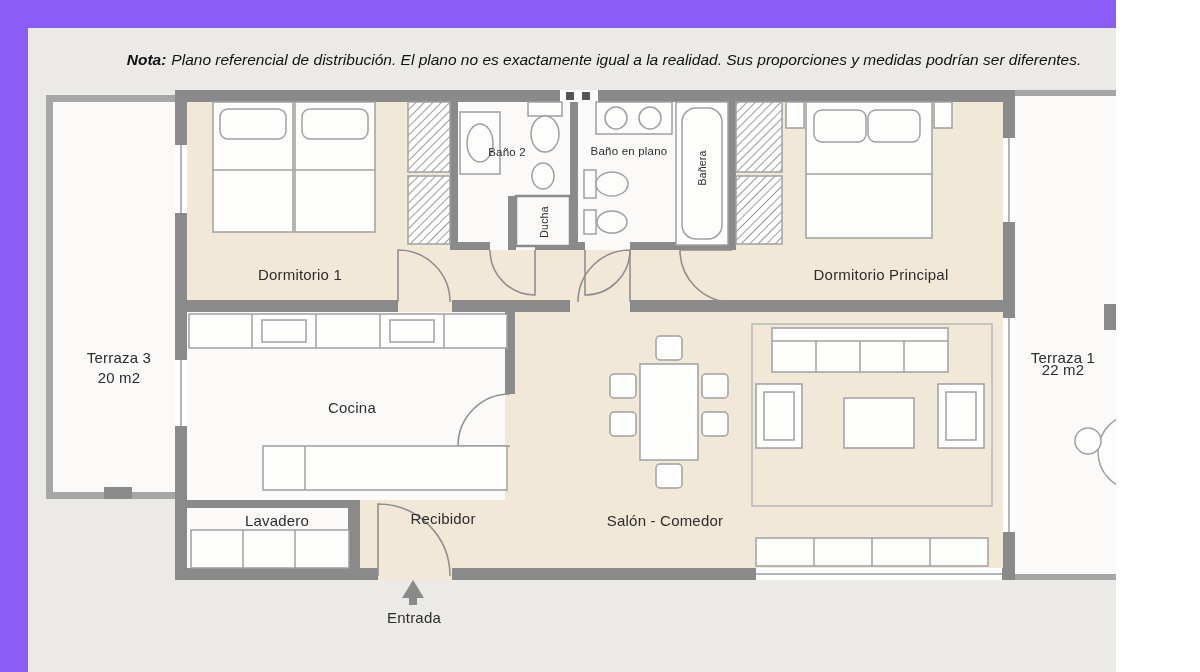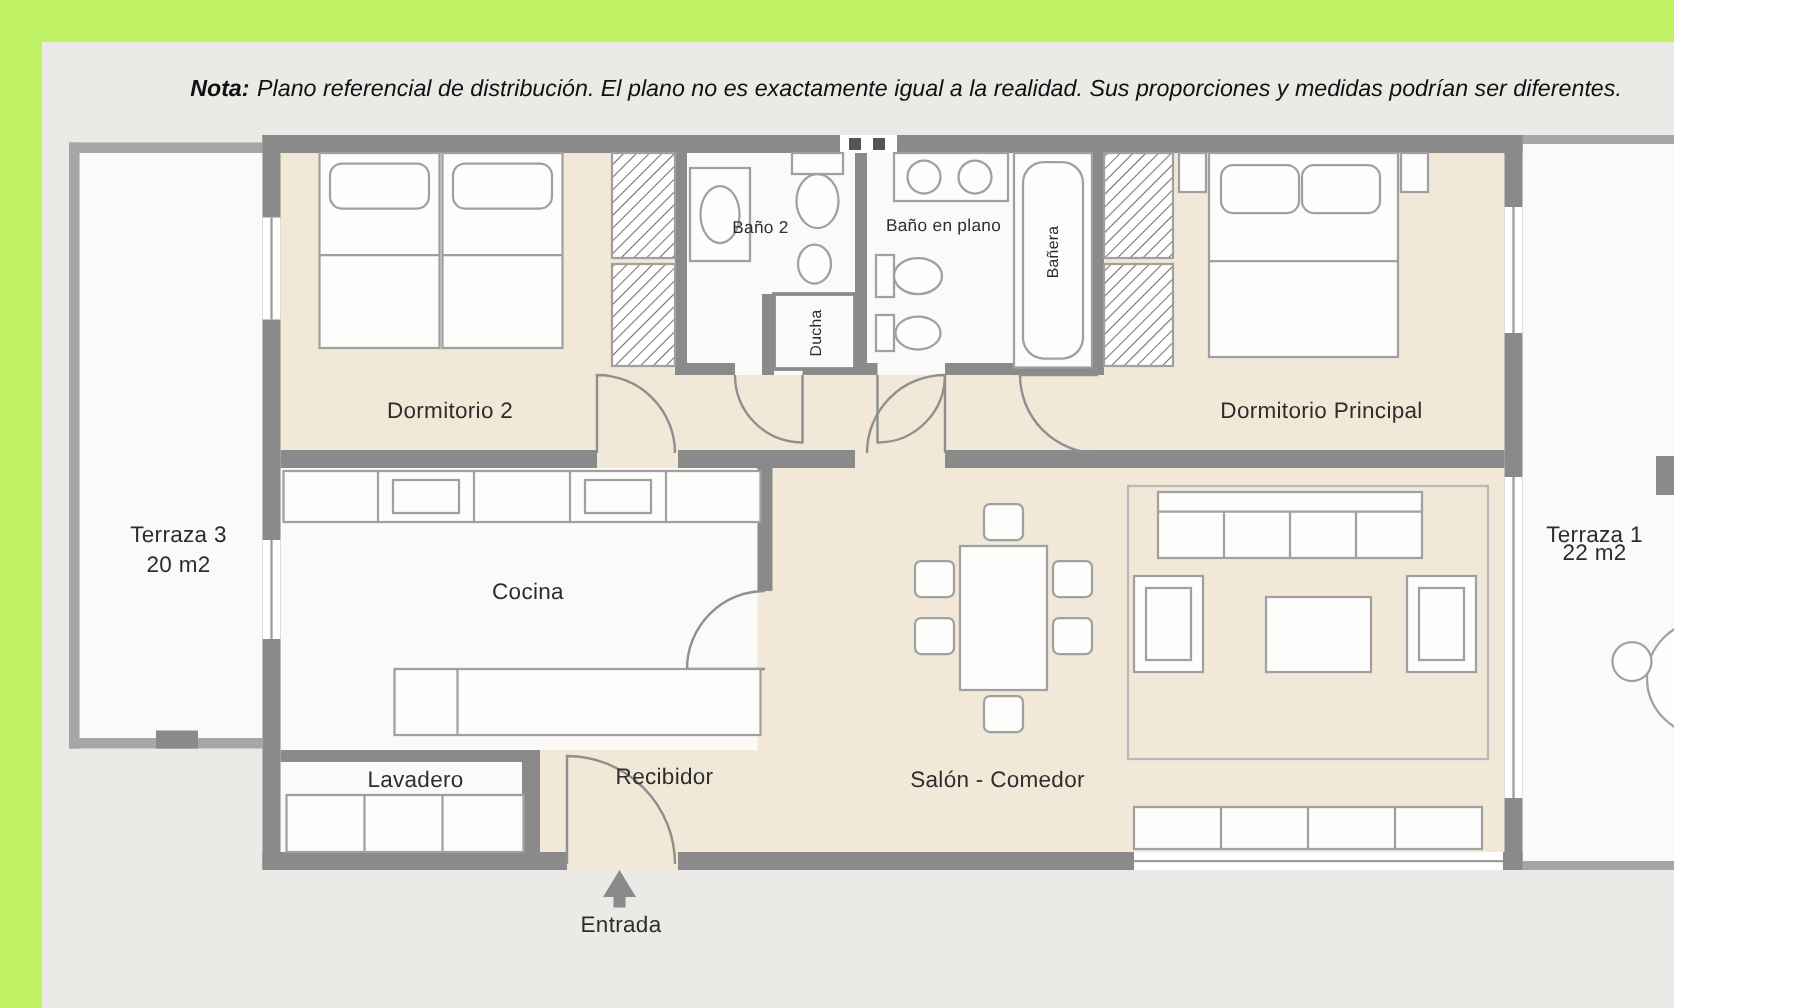--- a/index.html
+++ b/index.html
@@ -1,16 +1,16 @@
 <!DOCTYPE html>
 <html><head>
 <meta charset="utf-8">
 <style>
   html,body{margin:0;padding:0;background:#ffffff;}
-  .stage{position:relative;width:1116px;height:672px;background:#bef264;overflow:hidden;
+  .stage{position:relative;width:1116px;height:672px;background:#8b5cf6;overflow:hidden;
          font-family:"Liberation Sans",sans-serif;}
   .stage svg{position:absolute;left:0;top:0;}
   .overlay{position:absolute;left:0;top:0;width:1200px;height:672px;pointer-events:none;}
   .lbl{position:absolute;transform:translate(-50%,-50%);font-size:15px;color:#2d2d2d;
        white-space:nowrap;letter-spacing:.2px;}
   .sm{font-size:11.5px;}
   .xs{font-size:10.5px;}
   .vert{transform:translate(-50%,-50%) rotate(-90deg);}
   .note{position:absolute;left:604px;top:60px;transform:translate(-50%,-50%);
         font-style:italic;font-size:15.5px;color:#111;white-space:nowrap;}
@@ -210,29 +210,29 @@
     <polygon points="402,598 424,598 413,580"></polygon>
     <rect x="409" y="598" width="8" height="7"></rect>
   </g>
 </svg>
 
 <div class="overlay">
   <div class="note">
     <span class="note-prefix">Nota:</span><span>Plano referencial de distribución. El plano no es exactamente igual a la realidad. Sus proporciones y medidas podrían ser diferentes.</span>
   </div>
 
-  <span class="lbl" style="left:300px;top:274px">Dormitorio 2</span>
+  <span class="lbl" style="left:300px;top:274px">Dormitorio 1</span>
   <span class="lbl sm" style="left:507px;top:152px">Baño 2</span>
   <span class="lbl xs vert" style="left:544px;top:222px">Ducha</span>
   <span class="lbl sm" style="left:629px;top:151px">Baño en plano</span>
   <span class="lbl xs vert" style="left:702px;top:168px">Bañera</span>
   <span class="lbl" style="left:881px;top:274px">Dormitorio Principal</span>
   <span class="lbl" style="left:119px;top:357px">Terraza 3</span>
   <span class="lbl" style="left:119px;top:377px">20 m2</span>
-  <span class="lbl" style="left:352px;top:395px">Cocina</span>
+  <span class="lbl" style="left:352px;top:407px">Cocina</span>
   <span class="lbl" style="left:277px;top:520px">Lavadero</span>
   <span class="lbl" style="left:443px;top:518px">Recibidor</span>
   <span class="lbl" style="left:665px;top:520px">Salón - Comedor</span>
   <span class="lbl" style="left:1063px;top:357px">Terraza 1</span>
   <span class="lbl" style="left:1063px;top:369px">22 m2</span>
   <span class="lbl sm vert" style="left:1163px;top:140px">Acceso Jardines</span>
   <span class="lbl" style="left:414px;top:617px">Entrada</span>
 </div>
 
 </div>

